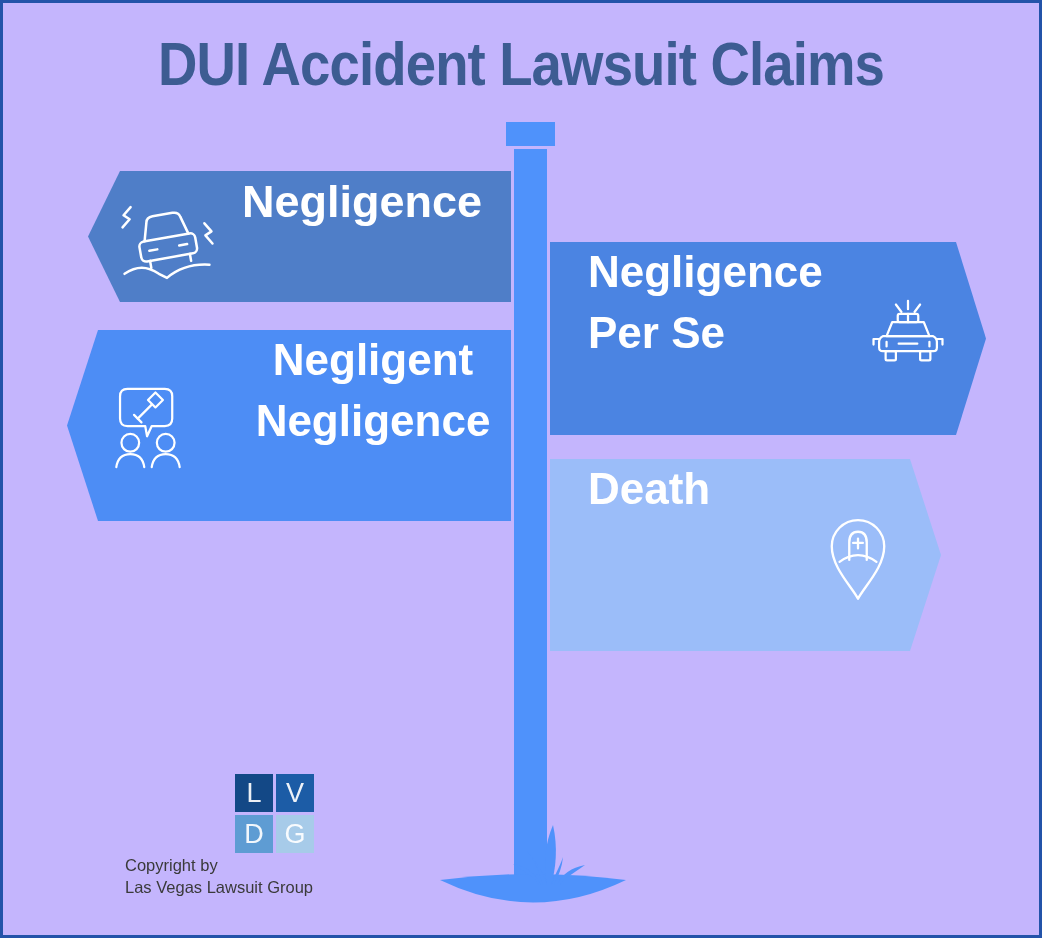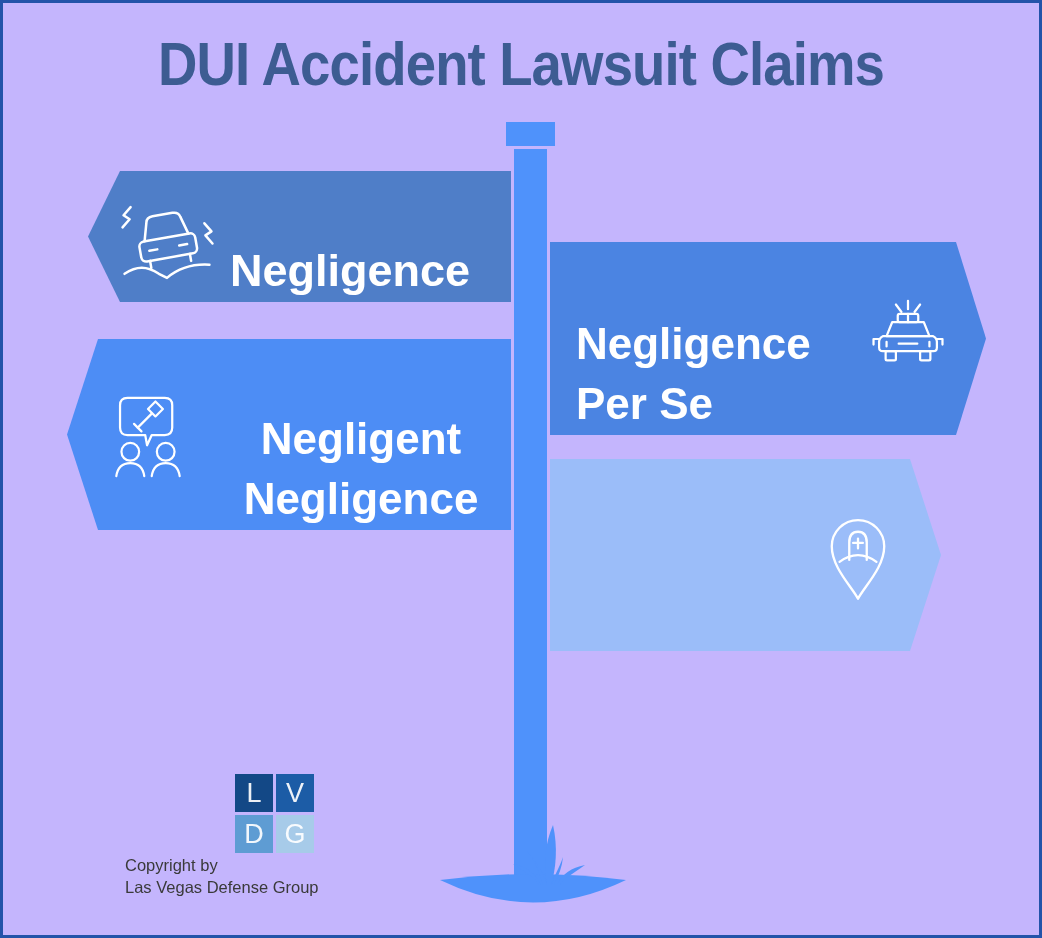--- a/index.html
+++ b/index.html
@@ -21,31 +21,31 @@
   .sign { position:absolute; color:#ffffff; }
   .sign-1 {
     left:85px; top:168px; width:423px; height:131px; background:#4F7EC8;
     clip-path:polygon(0 50%, 32px 0, 100% 0, 100% 100%, 32px 100%);
   }
   .sign-2 {
     left:547px; top:239px; width:436px; height:193px; background:#4B84E2;
     clip-path:polygon(0 0, calc(100% - 30px) 0, 100% 50%, calc(100% - 30px) 100%, 0 100%);
   }
   .sign-3 {
-    left:64px; top:336px; width:444px; height:191px; background:#4D8DF5;
+    left:64px; top:327px; width:444px; height:191px; background:#4D8DF5;
     clip-path:polygon(0 50%, 31px 0, 100% 0, 100% 100%, 31px 100%);
   }
   .sign-4 {
     left:547px; top:456px; width:391px; height:192px; background:#9BBDF9;
     clip-path:polygon(0 0, calc(100% - 31px) 0, 100% 50%, calc(100% - 31px) 100%, 0 100%);
   }
   .sign .label {
     position:absolute; top:0; height:100%;
-    display:flex; flex-direction:column; justify-content:flex-end;
-    font-size:44px; font-weight:bold; line-height:1.38; white-space:nowrap;
+    display:flex; flex-direction:column; justify-content:flex-start;
+    font-size:44px; font-weight:bold; line-height:1.38; white-space:nowrap;margin-left:12px;
   }
   .sign-1 .label { left:142px; font-size:45px; }
   .sign-2 .label { left:26px; }
   .sign-3 .label { left:150px; width:288px; text-align:center; align-items:center; }
   .sign-4 .label { left:26px; }
   .sign .icon { position:absolute; }
   .sign-1 .icon { left:28px; top:24px; width:102px; height:96px; }
   .sign-2 .icon { left:320px; top:56px; width:76px; height:82px; }
   .sign-3 .icon { left:40px; top:50px; width:82px; height:94px; }
   .sign-4 .icon { left:274px; top:52px; width:68px; height:92px; }
@@ -133,20 +133,21 @@
       </svg>
     </span>
     <div class="label">
       <span>Negligent</span>
       <span>Negligence</span>
     </div>
   </div>
 
   <div class="sign sign-4" style="background: rgb(155, 189, 249);">
     <div class="label">
+      <span>Death</span>
     </div>
     <span class="icon">
       <svg viewBox="0 0 70 92" fill="none" stroke="#ffffff" stroke-width="2.4" stroke-linecap="round" stroke-linejoin="round">
         <path d="M35,89 C29,77 8,57 8,35 A27,27 0 1 1 62,35 C62,57 41,77 35,89 Z"></path>
         <path d="M26,49 V31 Q26,20 35,20 Q44,20 44,31 V49"></path>
         <path d="M35,27 V37 M30,31.5 H40"></path>
         <path d="M16,51 Q25,44 35,44 Q45,44 54,51"></path>
       </svg>
     </span>
   </div>
@@ -175,16 +176,16 @@
       </div>
     <div class="sq" style="background: rgb(94, 156, 211);">
         <span>D</span>
       </div>
     <div class="sq" style="background: rgb(167, 203, 233);">
         <span>G</span>
       </div>
   </div>
   <div class="copyright">
     <div>Copyright by</div>
-    <div>Las Vegas Defense Group</div>
+    <div>Las Vegas Lawsuit Group</div>
   </div>
 
 </div>
 
 </body></html>

